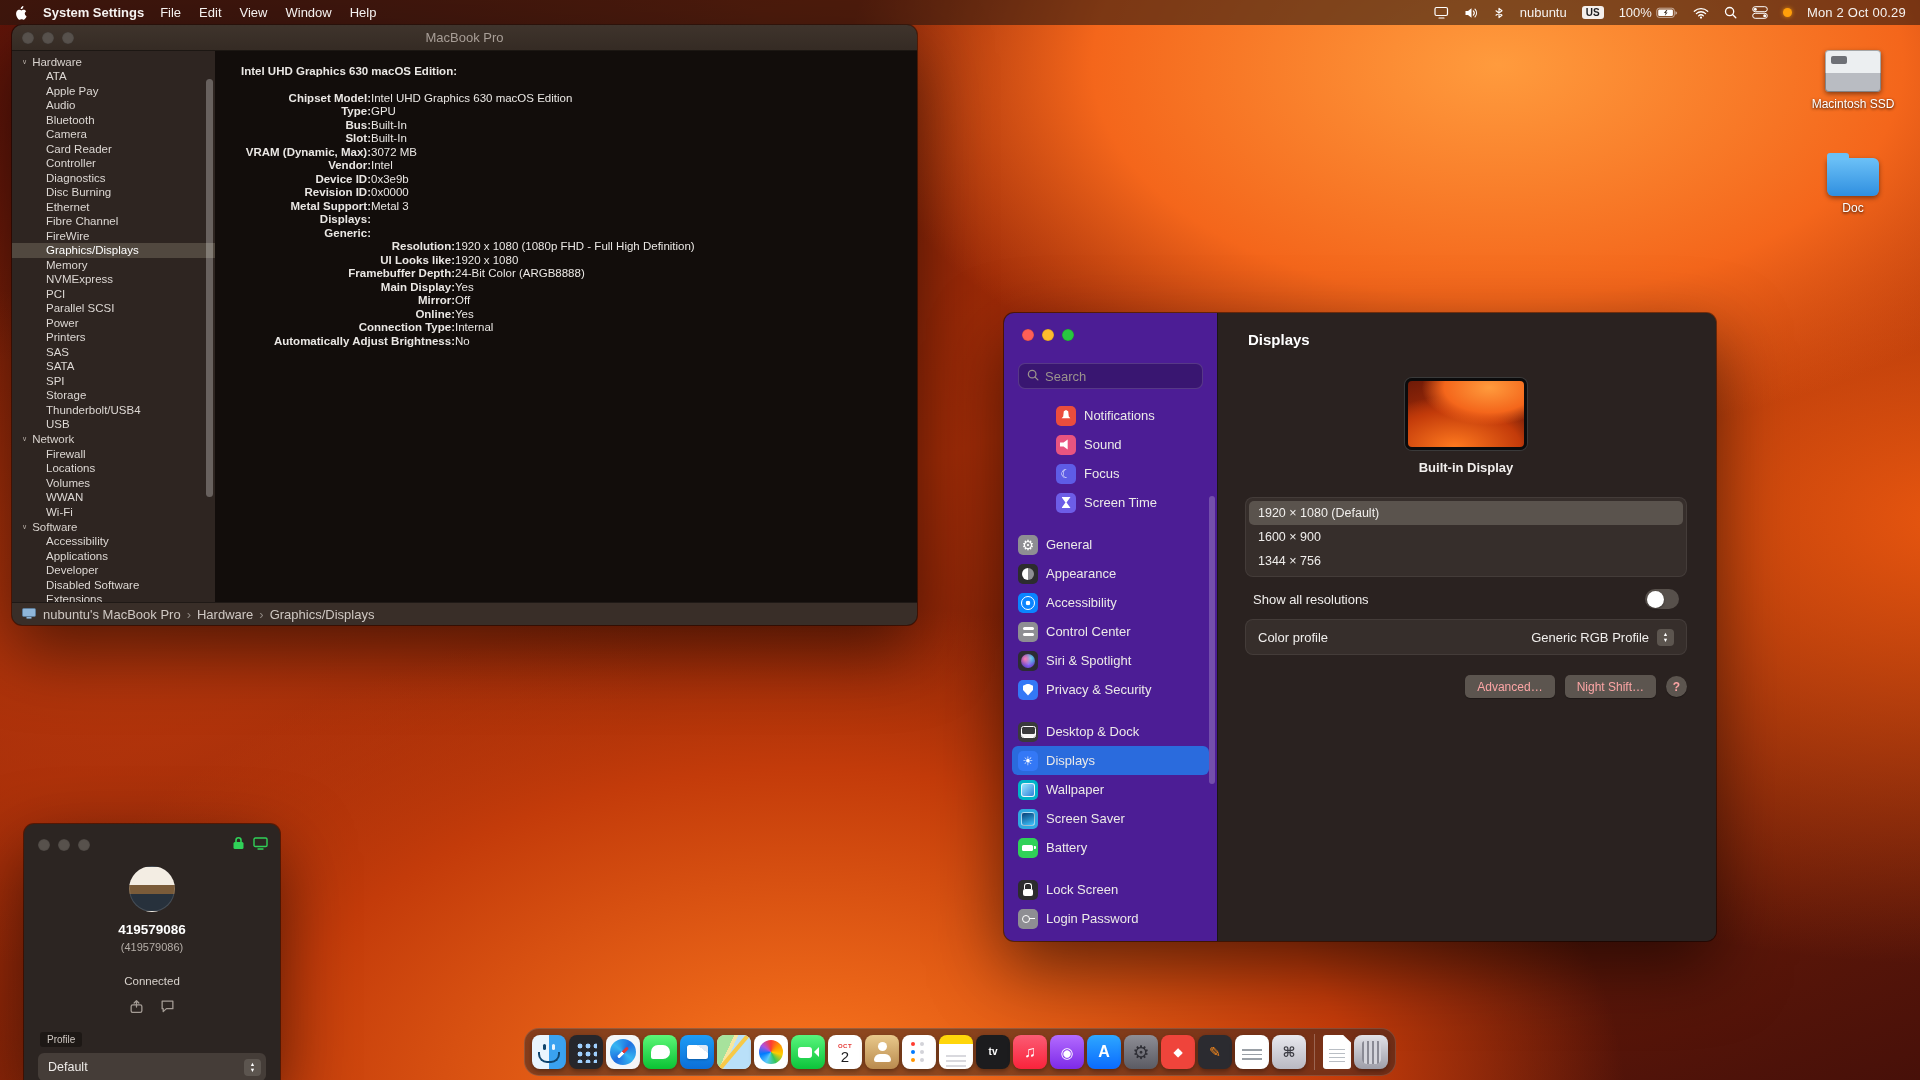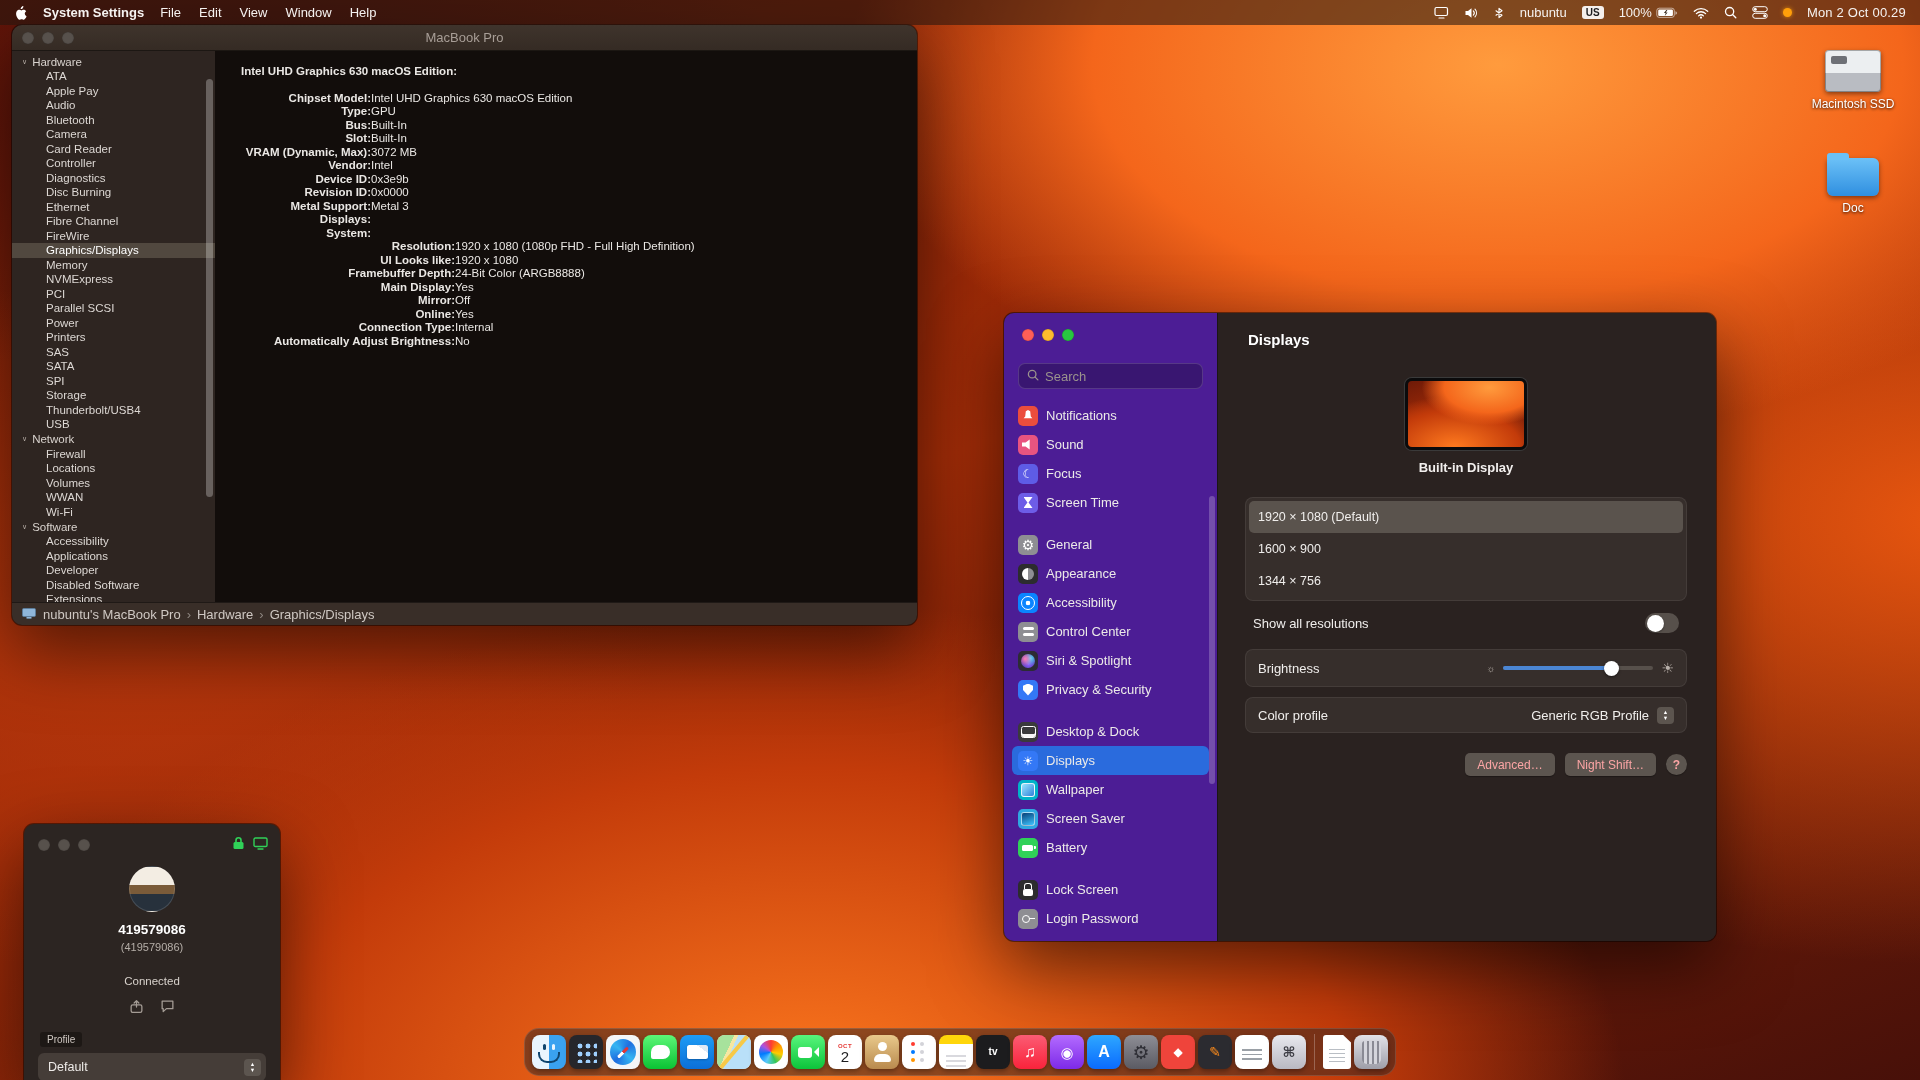--- a/index.html
+++ b/index.html
@@ -65,21 +65,21 @@
   .settings { left:1004px; top:313px; width:712px; height:628px; background:#2a2220; display:flex; overflow:hidden; }
   .set-sidebar { width:213px; flex:none; background:#4c1d95; position:relative; padding-top:16px; }
   .set-sidebar .lights { padding-left:18px; }
   .searchbox { margin:22px 14px 0; height:26px; background:rgba(0,0,0,.24); border:1px solid rgba(255,255,255,.15);
     border-radius:7px; display:flex; align-items:center; gap:6px; padding:0 8px; }
   .searchbox input { flex:1; min-width:0; background:transparent; border:none; outline:none; color:#e8e2dd;
     font-size:13px; font-family:inherit; }
   .searchbox input::placeholder { color:#9b938d; }
   .set-nav { margin-top:12px; }
   .nav-group { margin-top:13px; }
-  .nav-group:first-child { margin-top:0; }
+  .nav-group:first-child { margin-top:0;padding-left:38px; }
   .nav-item { margin:0 8px; padding:0 6px; height:29px; border-radius:6px; display:flex; align-items:center; gap:8px;
     color:#eceae8; font-size:13px; white-space:nowrap; }
   .nav-item.selected { background:#2a6bdd; }
   .nav-icon { width:20px; height:20px; border-radius:5px; flex:none; display:flex; align-items:center;
     justify-content:center; position:relative; color:#fff; overflow:hidden; }
   .set-scroll { right:2px; top:183px; width:6px; height:288px; background:rgba(255,255,255,.22); }
 
   
   .si-notifications::after { content:''; width:10px; height:11px; background:#fff;
     clip-path:polygon(50% 0,72% 12%,78% 60%,94% 76%,6% 76%,22% 60%,28% 12%); }
@@ -119,21 +119,21 @@
   
   .set-content { flex:1; background:#2a2220; border-left:1px solid rgba(0,0,0,.35); padding:0 29px 0 27px; min-width:0; }
   .set-title { font-size:15px; font-weight:700; color:#fff; margin:18px 0 0 3px; }
   .preview { margin-top:30px; display:flex; flex-direction:column; align-items:center; }
   .monitor { width:122px; height:72px; border:3px solid #0b0b0c; border-radius:7px; box-shadow:0 0 0 1px #3a3a3a;
     background: radial-gradient(90px 50px at 70% 10%, #ff9b3d, #f4661b 50%, rgba(0,0,0,0) 75%),
                 radial-gradient(110px 60px at 40% 100%, #ff7a1f, #c33b0a 60%, rgba(0,0,0,0) 85%),
                 linear-gradient(160deg, #6e1a07, #a52d08 45%, #471009); }
   .monitor-label { margin-top:10px; font-size:13px; font-weight:600; color:#f2efed; }
   .res-box { margin-top:22px; background:#362e2b; border:1px solid rgba(255,255,255,.07); border-radius:8px; padding:3px; }
-  .res-row { height:24px; border-radius:5px; display:flex; align-items:center; padding:16px 9px; font-size:12.5px; color:#f0eeec; }
+  .res-row { height:24px; border-radius:5px; display:flex; align-items:center; padding:8px 9px; font-size:12.5px; color:#f0eeec; }
   .res-row.selected { background:#5a534d; }
   .row.show-all { margin-top:12px; display:flex; justify-content:space-between; align-items:center;
     padding:0 8px; font-size:13px; color:#f0eeec; }
   .toggle { width:34px; height:20px; border-radius:10px; background:#57504b; position:relative; flex:none; }
   .toggle .knob { position:absolute; top:1.5px; left:1.5px; width:17px; height:17px; border-radius:50%; background:#fff;
     box-shadow:0 1px 2px rgba(0,0,0,.4); }
   .gbox { background:#362e2b; border:1px solid rgba(255,255,255,.07); border-radius:8px; display:flex;
     align-items:center; justify-content:space-between; padding:0 12px; font-size:13px; color:#f0eeec; }
   .brightness-row { margin-top:16px; height:38px; }
   .slider-wrap { display:flex; align-items:center; gap:8px; }
@@ -432,21 +432,21 @@
               <span class="info-value">0x0000</span>
             </div>
             <div class="info-row lvl0">
               <span class="info-label">Metal Support:</span>
               <span class="info-value">Metal 3</span>
             </div>
             <div class="info-row lvl0">
               <span class="info-label">Displays:</span>
             </div>
             <div class="info-row lvl1">
-              <span class="info-label">System:</span>
+              <span class="info-label">Generic:</span>
             </div>
             <div class="info-row lvl2">
               <span class="info-label">Resolution:</span>
               <span class="info-value">1920 x 1080 (1080p FHD - Full High Definition)</span>
             </div>
             <div class="info-row lvl2">
               <span class="info-label">UI Looks like:</span>
               <span class="info-value">1920 x 1080</span>
             </div>
             <div class="info-row lvl2">
@@ -598,31 +598,20 @@
       <div class="res-box">
           <div class="res-row selected">1920 × 1080 (Default)</div>
           <div class="res-row">1600 × 900</div>
           <div class="res-row">1344 × 756</div>
         </div>
       <div class="row show-all">
         <span>Show all resolutions</span>
         <span class="toggle">
             <span class="knob"></span>
           </span>
-      </div>
-      <div class="gbox brightness-row">
-        <span>Brightness</span>
-        <div class="slider-wrap">
-          <span class="sun small">☼</span>
-          <div class="slider">
-            <div class="slider-fill" style="width: 72%;"></div>
-            <div class="slider-knob" style="left: calc(72% - 7px);"></div>
-          </div>
-          <span class="sun big">☀</span>
-        </div>
       </div>
       <div class="gbox profile-row">
         <span>Color profile</span>
         <div class="profile-value">
           <span>Generic RGB Profile</span>
           <span class="stepper">
               <i>▲</i>
               <i>▼</i>
             </span>
         </div>

